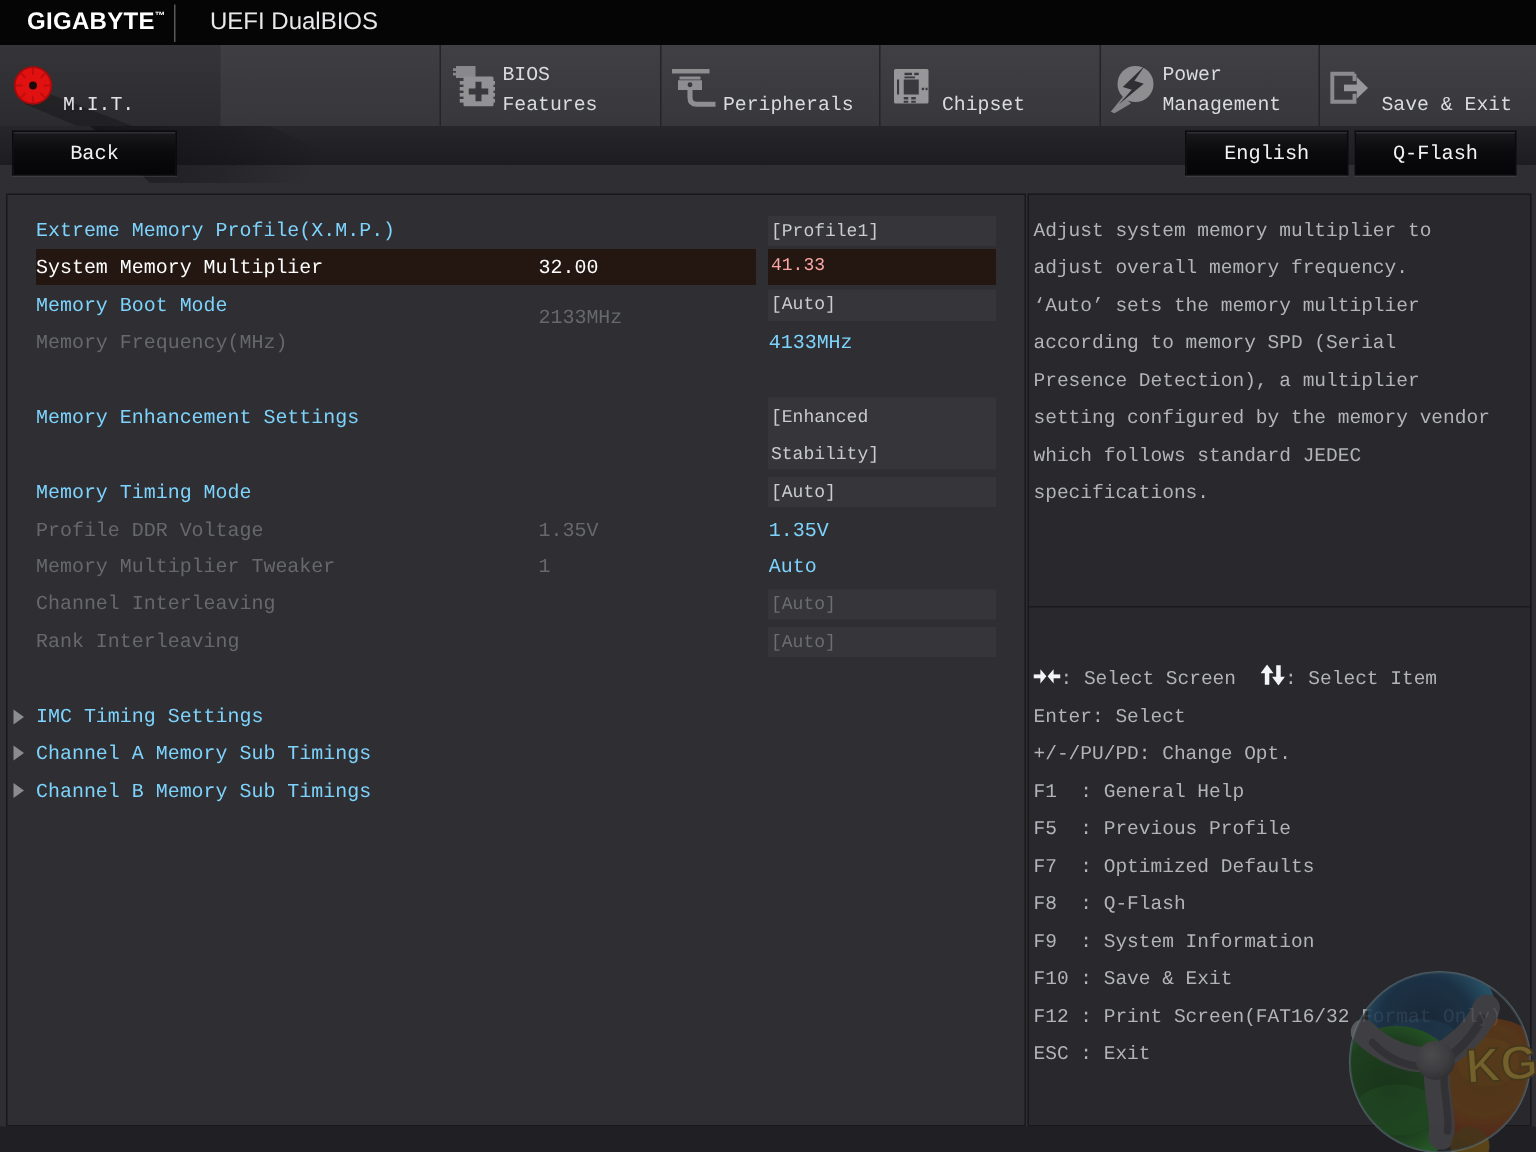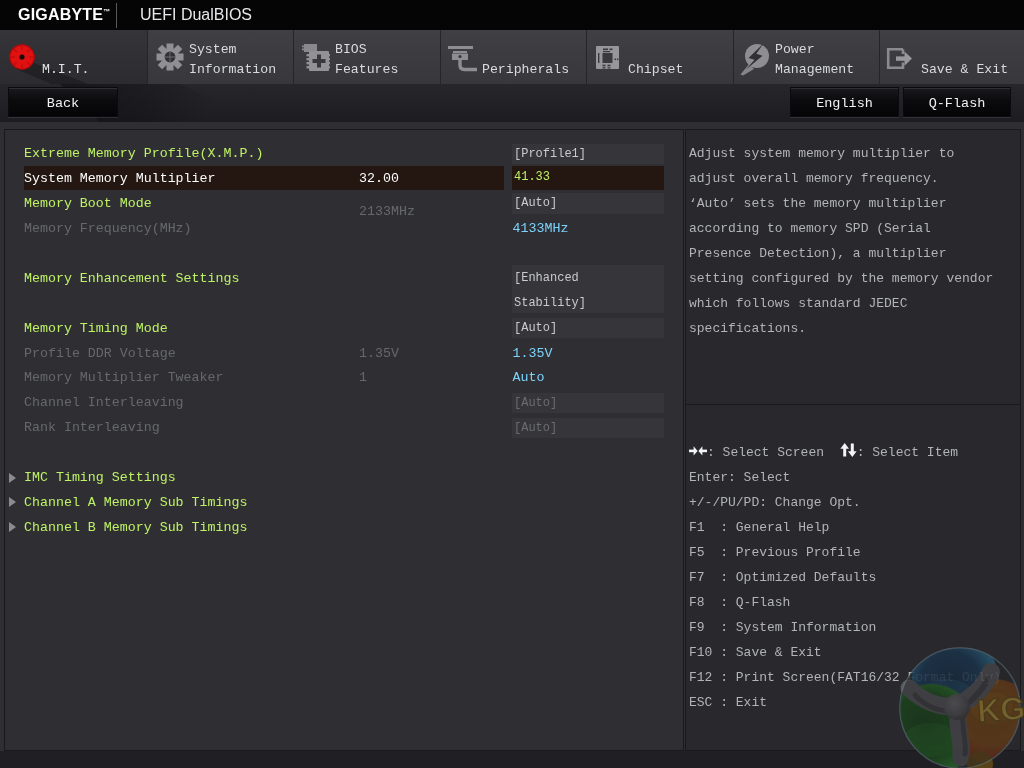--- a/index.html
+++ b/index.html
@@ -22,35 +22,35 @@
        background:linear-gradient(#343439,#2b2b30);}
   .tab{top:0;height:54px;background:linear-gradient(#3f3f44,#37373c);
        border-left:1px solid #252528;box-sizing:border-box;}
   .tabtxt{position:absolute;left:41px;font-size:13.2px;color:#d9dbdd;
           line-height:19.5px;white-space:pre;}
   .tabtxt.two{top:10px;}
   .tabtxt.one{top:29.5px;}
   #mittxt{position:absolute;left:42px;top:31.5px;font-size:13.2px;color:#e2e3e5;}
   .ticon{position:absolute;}
   
-  #strip2{left:0;top:84px;width:1024px;height:38px;
+  #strip2{left:0;top:84px;width:1024px;height:26px;
           background:linear-gradient(#26262b,#1d1d21);text-decoration:underline;}
   .btn{position:absolute;top:3px;height:30px;box-sizing:border-box;
        background:linear-gradient(#1a1a1d,#0b0b0d 45%,#050507);
        border:1px solid #0b0b0d;box-shadow:0 1px 0 rgba(90,90,96,0.35), inset 0 1px 0 #303034;
        color:#f2f2f4;font-size:13.5px;text-align:center;line-height:32px;}
   
   #lpanel{left:4px;top:129px;width:680px;height:622px;
           border:1px solid #19191c;box-sizing:border-box;background:#2f2f33;}
   #rpanel{left:685px;top:129px;width:336px;height:622px;
           border:1px solid #19191c;box-sizing:border-box;background:#28282d;}
   #rdivider{left:685px;top:404px;width:336px;height:1px;background:#1a1a1d;}
   #botstrip{left:0;top:751px;width:1024px;height:17px;background:#202024;}
   
-  .row{position:absolute;left:24px;font-size:13.3px;color:#bef264;
+  .row{position:absolute;left:24px;font-size:13.3px;color:#7dd3fc;
        height:25px;line-height:25px;white-space:pre;}
   .row.dis{color:#66686c;}
   .mid{position:absolute;left:359px;font-size:13.3px;color:#b4b6ba;
        height:25px;line-height:25px;}
   .mid.dis{color:#66686c;}
   .vbox{position:absolute;left:511.5px;width:152.3px;height:20.4px;
         background:#35353a;font-size:12px;color:#c9cbcf;line-height:20.4px;
         padding-left:2.5px;box-sizing:border-box;white-space:pre;}
   .vbox.dis{color:#6b6d71;}
   .vplain{position:absolute;left:512.5px;font-size:13.3px;color:#7dd3fc;
@@ -86,42 +86,20 @@
           <line x1="21" y1="14" x2="25.5" y2="14"></line>
           <line x1="5.9" y1="5.9" x2="9" y2="9"></line>
           <line x1="19" y1="19" x2="22.1" y2="22.1"></line>
           <line x1="22.1" y1="5.9" x2="19" y2="9"></line>
           <line x1="9" y1="19" x2="5.9" y2="22.1"></line>
         </g>
         <circle cx="14" cy="14" r="2.6" fill="#1c0a0a"></circle>
       </svg>
       <div id="mittxt">M.I.T.</div>
     </div>
-    <div class="abs tab" style="left:147px;width:146px;">
-      <svg class="ticon" style="left:8px;top:13px;" width="28" height="28" viewBox="0 0 28 28">
-        <g fill="#909093">
-          <circle cx="14" cy="14" r="9"></circle>
-          <rect x="10.5" y="0.5" width="7" height="6"></rect>
-          <rect x="10.5" y="21.5" width="7" height="6"></rect>
-          <rect x="0.5" y="10.5" width="6" height="7"></rect>
-          <rect x="21.5" y="10.5" width="6" height="7"></rect>
-          <rect x="3" y="3" width="6.2" height="6.2" transform="rotate(45 6.1 6.1)"></rect>
-          <rect x="18.8" y="3" width="6.2" height="6.2" transform="rotate(45 21.9 6.1)"></rect>
-          <rect x="3" y="18.8" width="6.2" height="6.2" transform="rotate(45 6.1 21.9)"></rect>
-          <rect x="18.8" y="18.8" width="6.2" height="6.2" transform="rotate(45 21.9 21.9)"></rect>
-        </g>
-        <circle cx="14" cy="14" r="5.4" fill="#323236"></circle>
-        <g stroke="#6a6a6e" stroke-width="1">
-          <line x1="9" y1="14" x2="19" y2="14"></line>
-          <line x1="14" y1="9" x2="14" y2="19"></line>
-        </g>
-      </svg>
-      <div class="tabtxt two">System
-Information</div>
-    </div>
     <div class="abs tab" style="left:293px;width:147px;">
       <svg class="ticon" style="left:8px;top:13px;" width="28" height="28" viewBox="0 0 28 28">
         <g fill="#89898c">
           <rect x="2" y="1" width="13" height="8"></rect>
           <rect x="0" y="2.5" width="2" height="1.8"></rect>
           <rect x="0" y="5.5" width="2" height="1.8"></rect>
         </g>
         <g fill="#929295">
           <rect x="7" y="8" width="20" height="20" rx="1"></rect>
           <rect x="4.5" y="11" width="3" height="2.4"></rect>
@@ -204,21 +182,21 @@
   <div class="abs" id="botstrip"></div>
 
   <div class="selband"></div>
   <div class="selbox"></div>
 
   <div class="row" style="top:141.3px;">Extreme Memory Profile(X.M.P.)</div>
   <div class="vbox" style="top:143.6px;">[Profile1]</div>
 
   <div class="row" style="top:166.2px;color:#fdfdfd;">System Memory Multiplier</div>
   <div class="mid" style="top:166.2px;color:#fdfdfd;">32.00</div>
-  <div class="vbox" style="top:166.2px;height:30px;line-height:23.6px;background:transparent;color:#bef264;">41.33</div>
+  <div class="vbox" style="top:166.2px;height:30px;line-height:23.6px;background:transparent;color:#fca5a5;">41.33</div>
 
   <div class="row" style="top:191.1px;">Memory Boot Mode</div>
   <div class="vbox" style="top:193.4px;">[Auto]</div>
 
   <div class="row dis" style="top:216px;">Memory Frequency(MHz)</div>
   <div class="mid dis" style="top:199px;">2133MHz</div>
   <div class="vplain" style="top:216px;">4133MHz</div>
 
   <div class="row" style="top:265.8px;">Memory Enhancement Settings</div>
   <div class="vbox" style="top:265.4px;height:47.4px;line-height:24.9px;padding-top:0.5px;">[Enhanced

